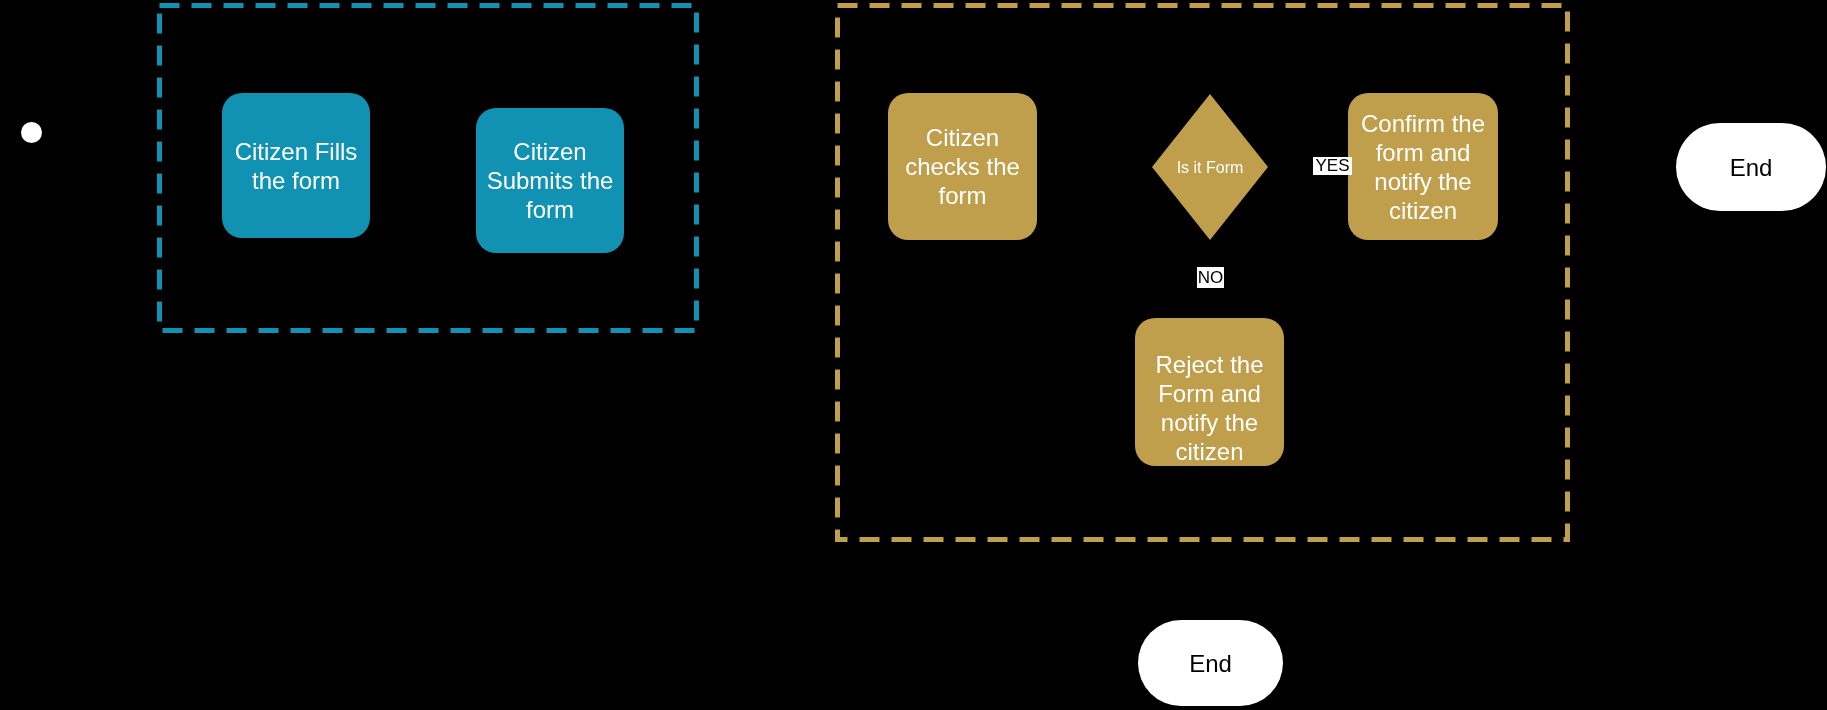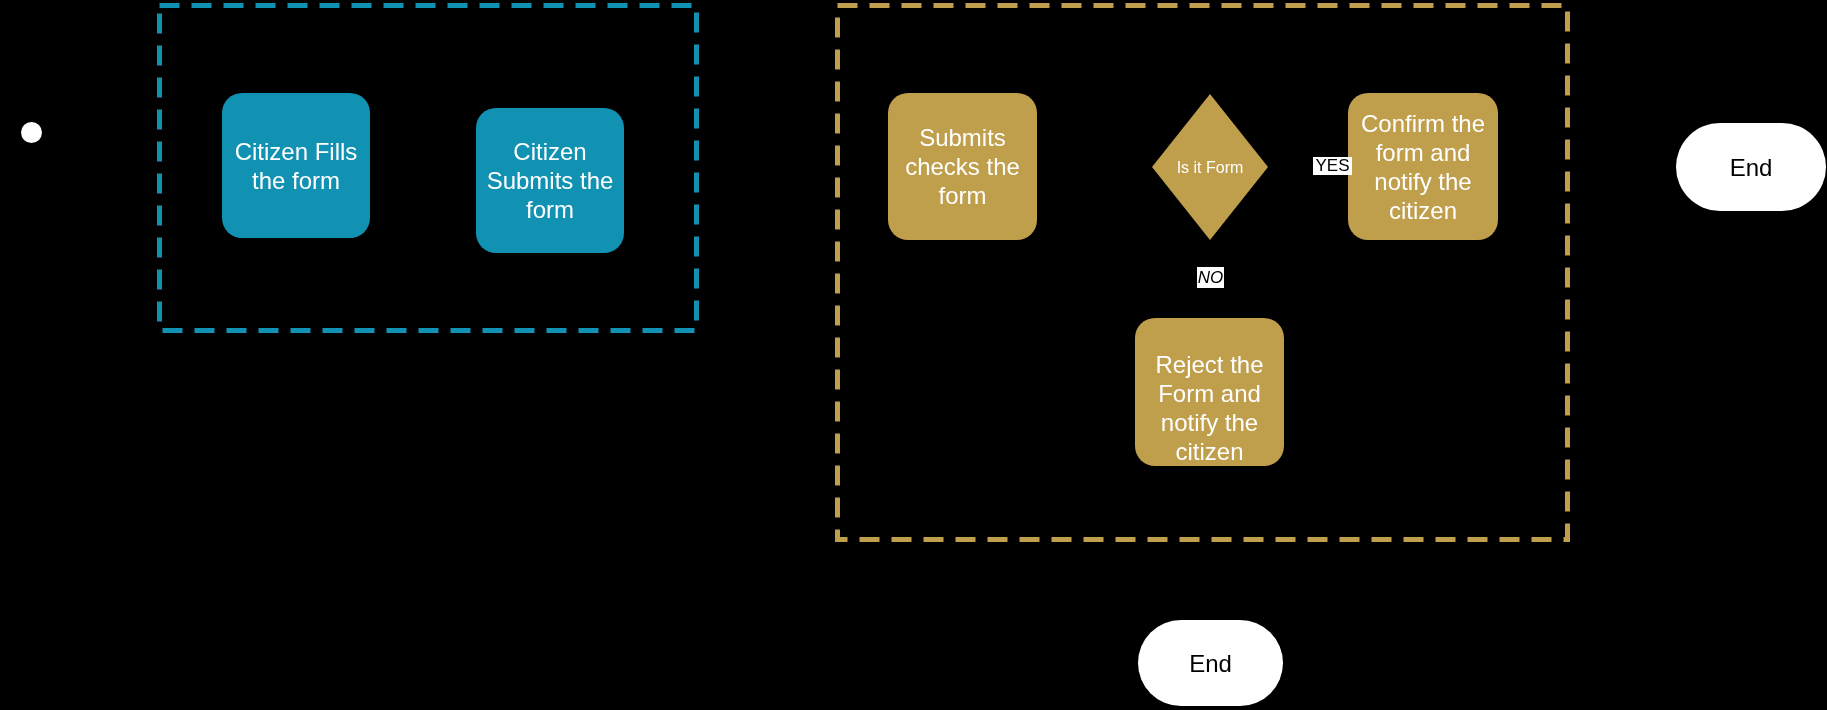--- a/index.html
+++ b/index.html
@@ -65,21 +65,21 @@
     position: absolute;
     display: flex;
     align-items: center;
     justify-content: center;
     background: #FFFFFF;
     color: var(--label-text);
     font-size: 17px;
     line-height: 18px;
   }
   #label-yes { left: 1313px; top: 157px; width: 39px; height: 18px; }
-  #label-no  { left: 1197px; top: 267px; width: 27px; height: 21px; font-style: italic; }
+  #label-no  { left: 1197px; top: 267px; width: 27px; height: 21px; }
   .lane svg { display: block; }
 </style>
 </head>
 <body>
 
 <div class="canvas">
 
   <div class="lane" id="lane-citizen">
     <svg width="542" height="330">
       <rect x="2.5" y="2.5" width="537" height="325" fill="none" style="stroke: var(--citizen)" stroke-width="5" stroke-dasharray="20 12"></rect>
@@ -95,21 +95,21 @@
   <div class="node" id="node-start"></div>
 
   <div class="node rounded task-citizen" id="node-fill">
     <span>Citizen Fills the form</span>
   </div>
   <div class="node rounded task-citizen" id="node-submit">
     <span>Citizen Submits the form</span>
   </div>
 
   <div class="node rounded task-auditor" id="node-auditor">
-    <span>Submits checks the form</span>
+    <span>Citizen checks the form</span>
   </div>
 
   <div class="node" id="node-valid">
     <span>Is it Form</span>
   </div>
 
   <div class="node rounded task-auditor" id="node-confirm">
     <span>Confirm the form and notify the citizen</span>
   </div>
   <div class="node rounded task-auditor" id="node-reject">

